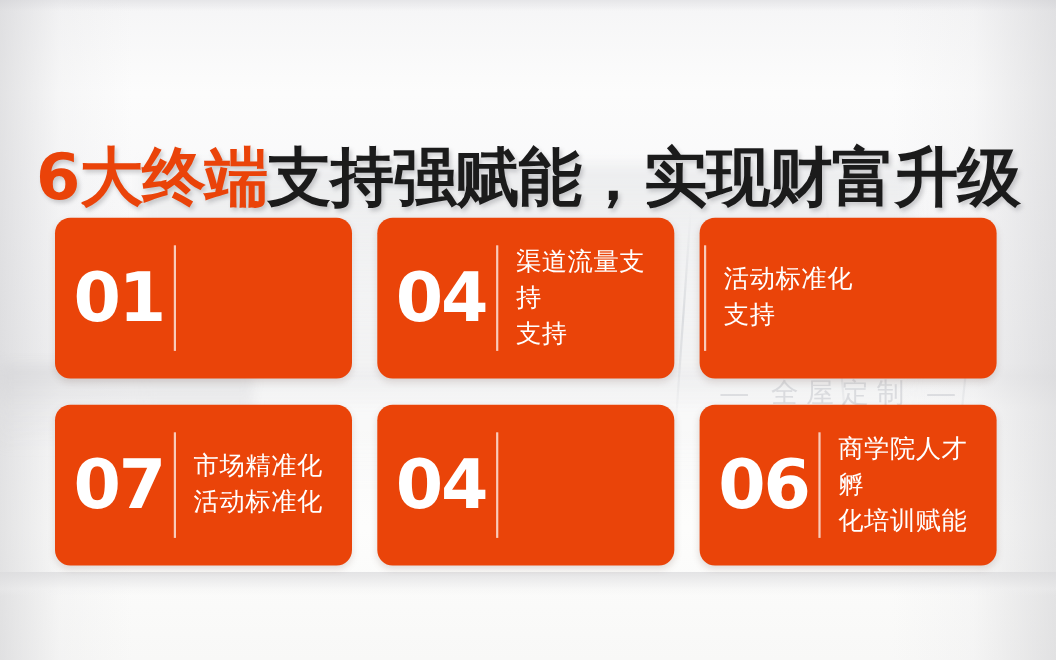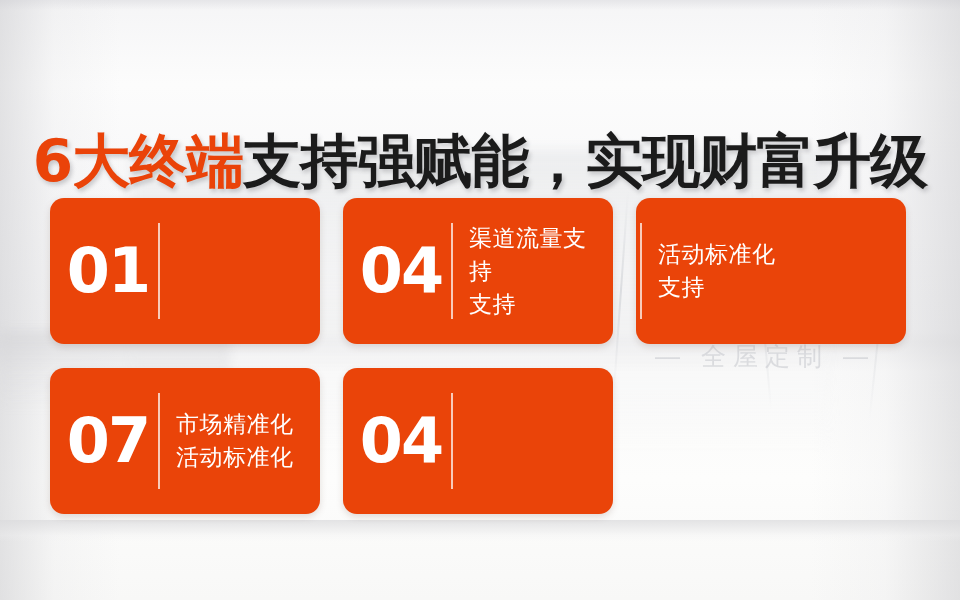--- a/index.html
+++ b/index.html
@@ -212,15 +212,21 @@
       <div class="card-divider"></div>
       <div class="card-text">市场精准化
 活动标准化</div>
     </div>
 
     <div class="card">
       <div class="card-num">04</div>
       <div class="card-divider"></div>
     </div>
 
+    <div class="card">
+      <div class="card-num">06</div>
+      <div class="card-divider"></div>
+      <div class="card-text">商学院人才孵
+化培训赋能</div>
+    </div>
 
   </div>
 </div>
 
 </body></html>

